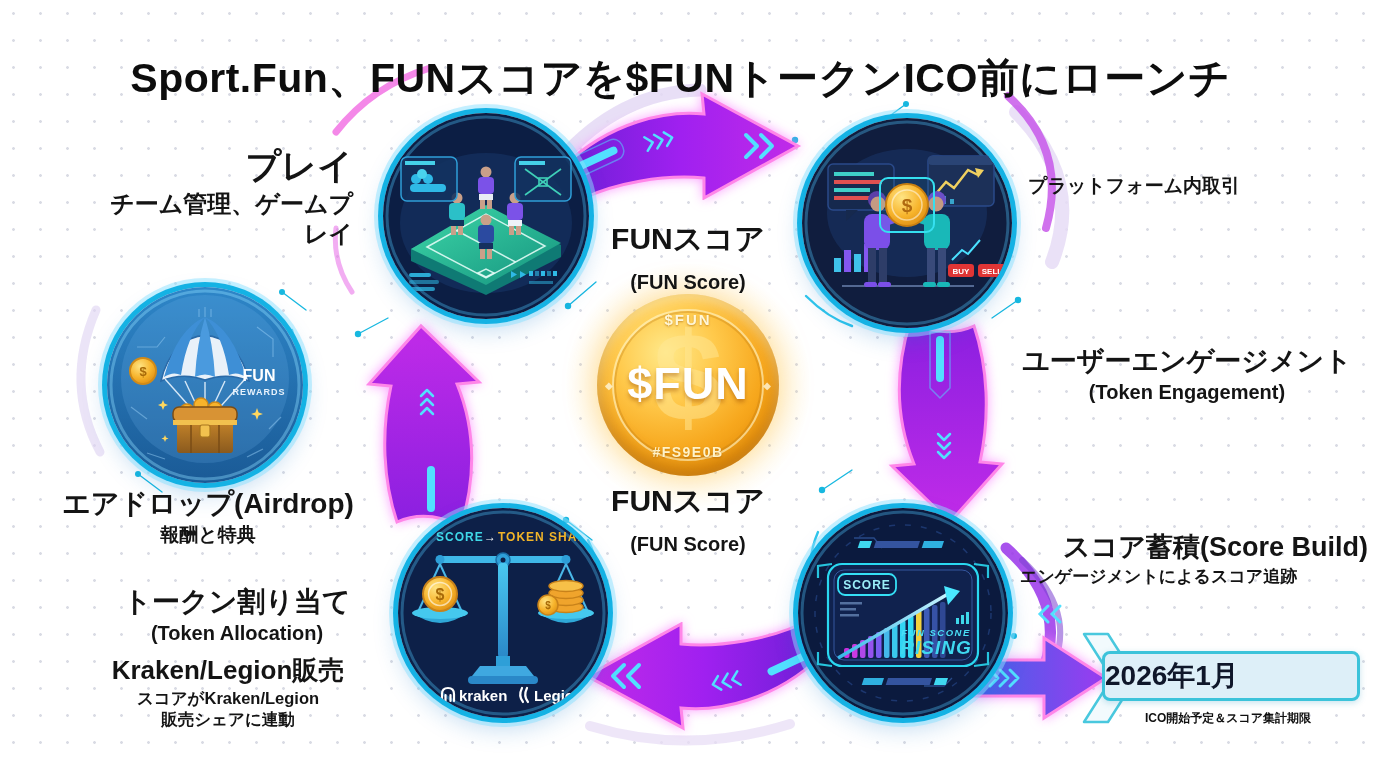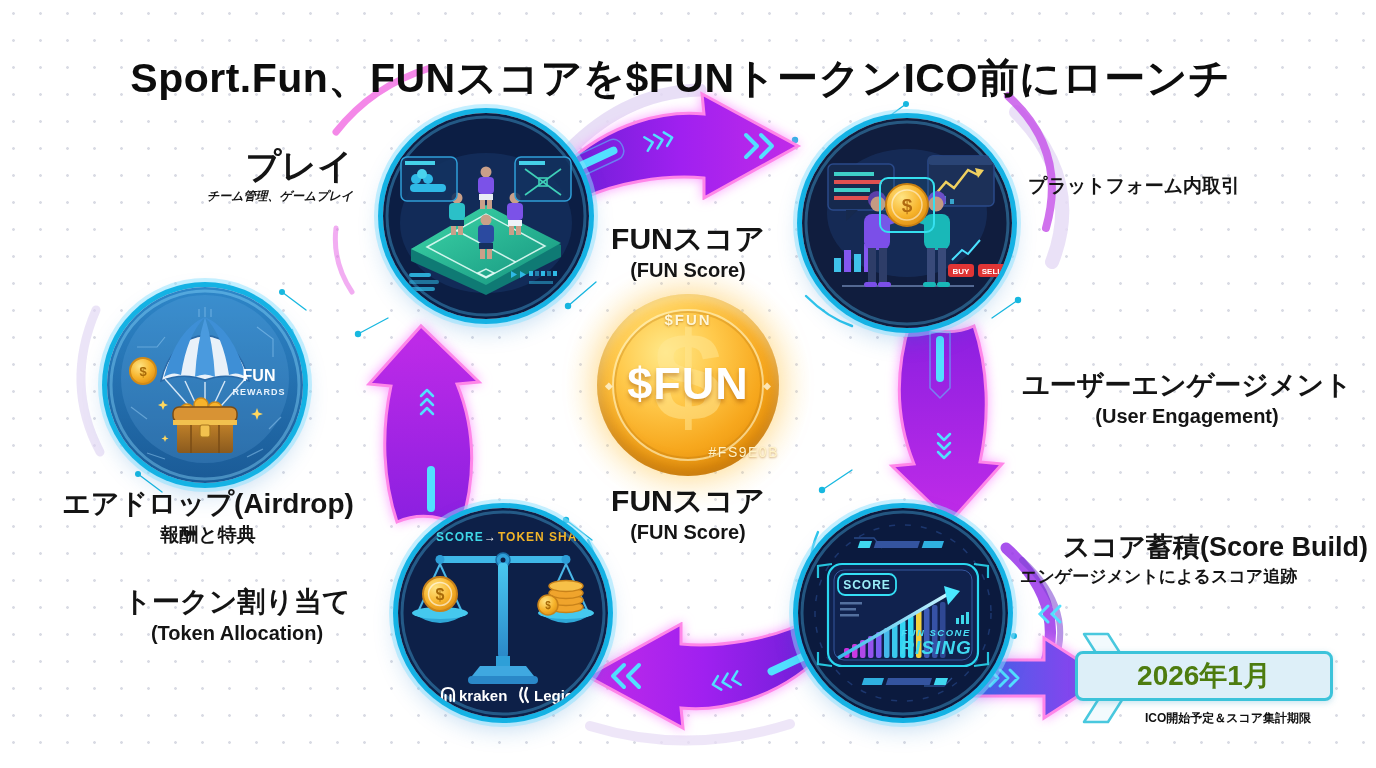--- a/index.html
+++ b/index.html
@@ -35,48 +35,48 @@
     box-shadow:inset 0 -8px 16px rgba(150,80,0,.45),inset 0 6px 12px rgba(255,255,220,.55),0 0 30px rgba(255,190,60,.5);
   }
   .coin-ring{position:absolute;inset:15px;border-radius:50%;border:2.5px solid rgba(255,246,205,.6);
     box-shadow:inset 0 0 0 2px rgba(185,115,12,.3);}
   .coin-rim-top{position:absolute;top:17px;width:100%;text-align:center;font-size:15px;font-weight:800;
     letter-spacing:2px;color:#fff7d8;text-shadow:0 1px 2px rgba(160,90,0,.55);}
   .coin-watermark{position:absolute;top:8px;width:100%;text-align:center;font-size:126px;font-weight:900;
     color:rgba(255,232,150,.5);line-height:1.2;}
   .coin-face{position:absolute;top:64px;width:100%;text-align:center;font-size:45px;font-weight:900;
     color:#ffffff;text-shadow:0 3px 4px rgba(150,70,0,.45);letter-spacing:1px;}
-  .coin-rim-bottom{position:absolute;bottom:16px;width:100%;text-align:right;font-size:14px;font-weight:400;
+  .coin-rim-bottom{position:absolute;bottom:16px;width:100%;text-align:center;font-size:14px;font-weight:700;
     letter-spacing:1.5px;color:#fff3c8;text-shadow:0 1px 2px rgba(160,90,0,.5);}
   .coin-dot{position:absolute;top:86px;font-size:10px;color:rgba(255,248,220,.8);}
   .coin-dot.l{left:8px;} .coin-dot.r{right:8px;}
   .lbl{position:absolute;z-index:5;color:#141414;}
   .lbl .t1{font-weight:900;line-height:1.12;}
   .lbl .t2{font-weight:700;line-height:1.25;margin-top:4px;}
   .play{left:101px;top:146px;width:252px;text-align:right;}
-  .play .t1{font-size:35px;} .play .t2{font-size:12px;font-style:italic;}
+  .play .t1{font-size:35px;} .play .t2{font-size:24px;}
   .fstop{left:563px;top:222px;width:250px;text-align:center;}
-  .fstop .t1,.fsbottom .t1{font-size:30px;} .fstop .t2,.fsbottom .t2{font-size:20px;margin-top:2px;}
+  .fstop .t1,.fsbottom .t1{font-size:30px;} .fstop .t2,.fsbottom .t2{font-size:20px;margin-top:14px;}
   .fsbottom{left:563px;top:484px;width:250px;text-align:center;}
   .trading{left:1028px;top:150px;width:340px;text-align:left;}
   .trading .t1{font-size:30px;} .trading .t2{font-size:19px;margin-top:24px;}
-  .engagement{left:1005px;top:370px;width:364px;text-align:center;}
+  .engagement{left:1005px;top:346px;width:364px;text-align:center;}
   .engagement .t1{font-size:27px;} .engagement .t2{font-size:20px;}
   .scorebuild{left:1020px;top:532px;width:356px;text-align:left;}
   .scorebuild .t1{font-size:27px;margin-left:43px;} .scorebuild .t2{font-size:17px;}
   .airdrop-lbl{left:48px;top:488px;width:320px;text-align:center;}
   .airdrop-lbl .t1{font-size:28px;} .airdrop-lbl .t2{font-size:19px;}
   .allocation-lbl{left:92px;top:586px;width:290px;text-align:center;}
   .allocation-lbl .t1{font-size:28px;} .allocation-lbl .t2{font-size:20px;}
   .sale-lbl{left:78px;top:656px;width:300px;text-align:center;}
   .sale-lbl .t1{font-size:26px;} .sale-lbl .t2{font-size:16.5px;margin-top:3px;}
   .date-box{
-    position:absolute;left:1075px;top:651px;width:252px;height:44px;z-index:5;
+    position:absolute;left:1102px;top:651px;width:252px;height:44px;z-index:5;
     background:#ddeff8;border:3px solid #3cc3da;border-radius:8px;
-    text-align:center;line-height:44px;font-size:28px;font-weight:900;color:#4d7c0f;
+    line-height:44px;font-size:28px;font-weight:900;color:#0f172a;
     box-shadow:0 2px 6px rgba(40,150,190,.25);
   }
   .date-caption{position:absolute;left:1080px;top:710px;width:296px;text-align:center;
     font-size:12px;font-weight:800;color:#101010;z-index:5;}
 </style>
 </head>
 <body>
 
 <div class="stage">
 
@@ -599,21 +599,21 @@
     <div class="t1">FUNスコア</div>
     <div class="t2">(FUN Score)</div>
   </div>
 
   <div class="lbl trading">
     <div class="t2">プラットフォーム内取引</div>
   </div>
 
   <div class="lbl engagement">
     <div class="t1">ユーザーエンゲージメント</div>
-    <div class="t2">(User Engagement)</div>
+    <div class="t2">(Token Engagement)</div>
   </div>
 
   <div class="lbl fsbottom">
     <div class="t1">FUNスコア</div>
     <div class="t2">(FUN Score)</div>
   </div>
 
   <div class="lbl scorebuild">
     <div class="t1">スコア蓄積(Score Build)</div>
     <div class="t2">エンゲージメントによるスコア追跡</div>
@@ -622,17 +622,22 @@
   <div class="lbl allocation-lbl">
     <div class="t1">トークン割り当て</div>
     <div class="t2">(Token Allocation)</div>
   </div>
 
   <div class="lbl airdrop-lbl">
     <div class="t1">エアドロップ(Airdrop)</div>
     <div class="t2">報酬と特典</div>
   </div>
 
+  <div class="lbl sale-lbl">
+    <div class="t1">Kraken/Legion販売</div>
+    <div class="t2">スコアがKraken/Legion</div>
+    <div class="t2" style="margin-top:0;">販売シェアに連動</div>
+  </div>
 
   <div class="date-box">2026年1月</div>
   <div class="date-caption">ICO開始予定＆スコア集計期限</div>
 
 </div>
 
 </body></html>

